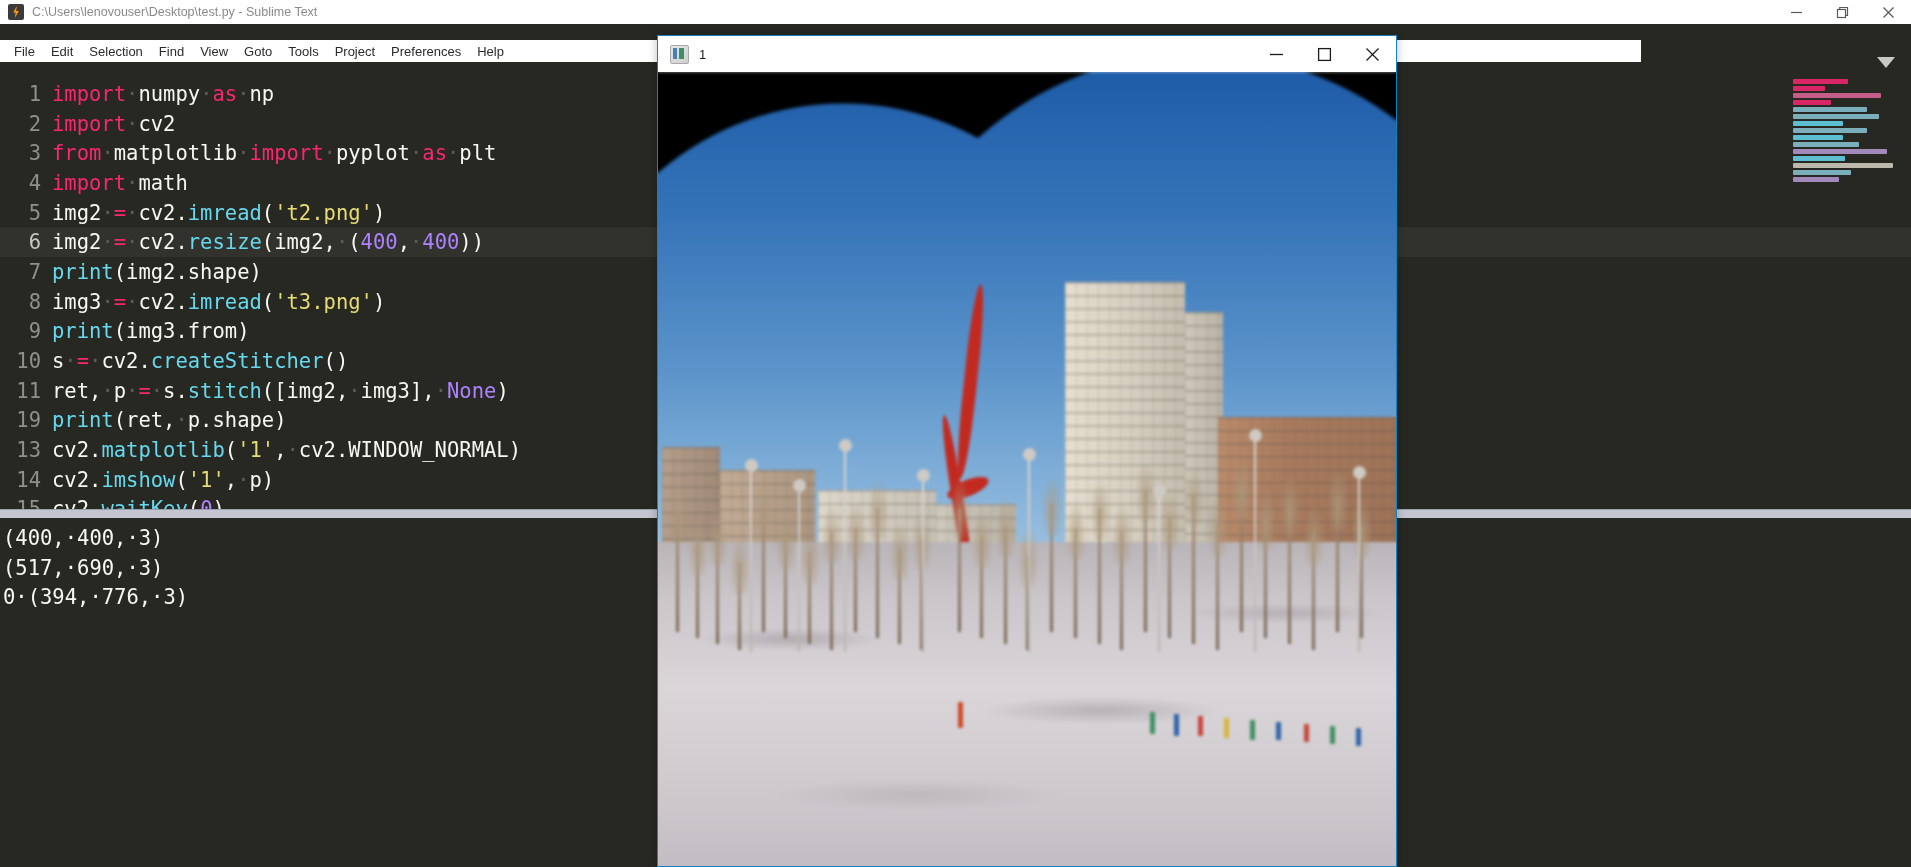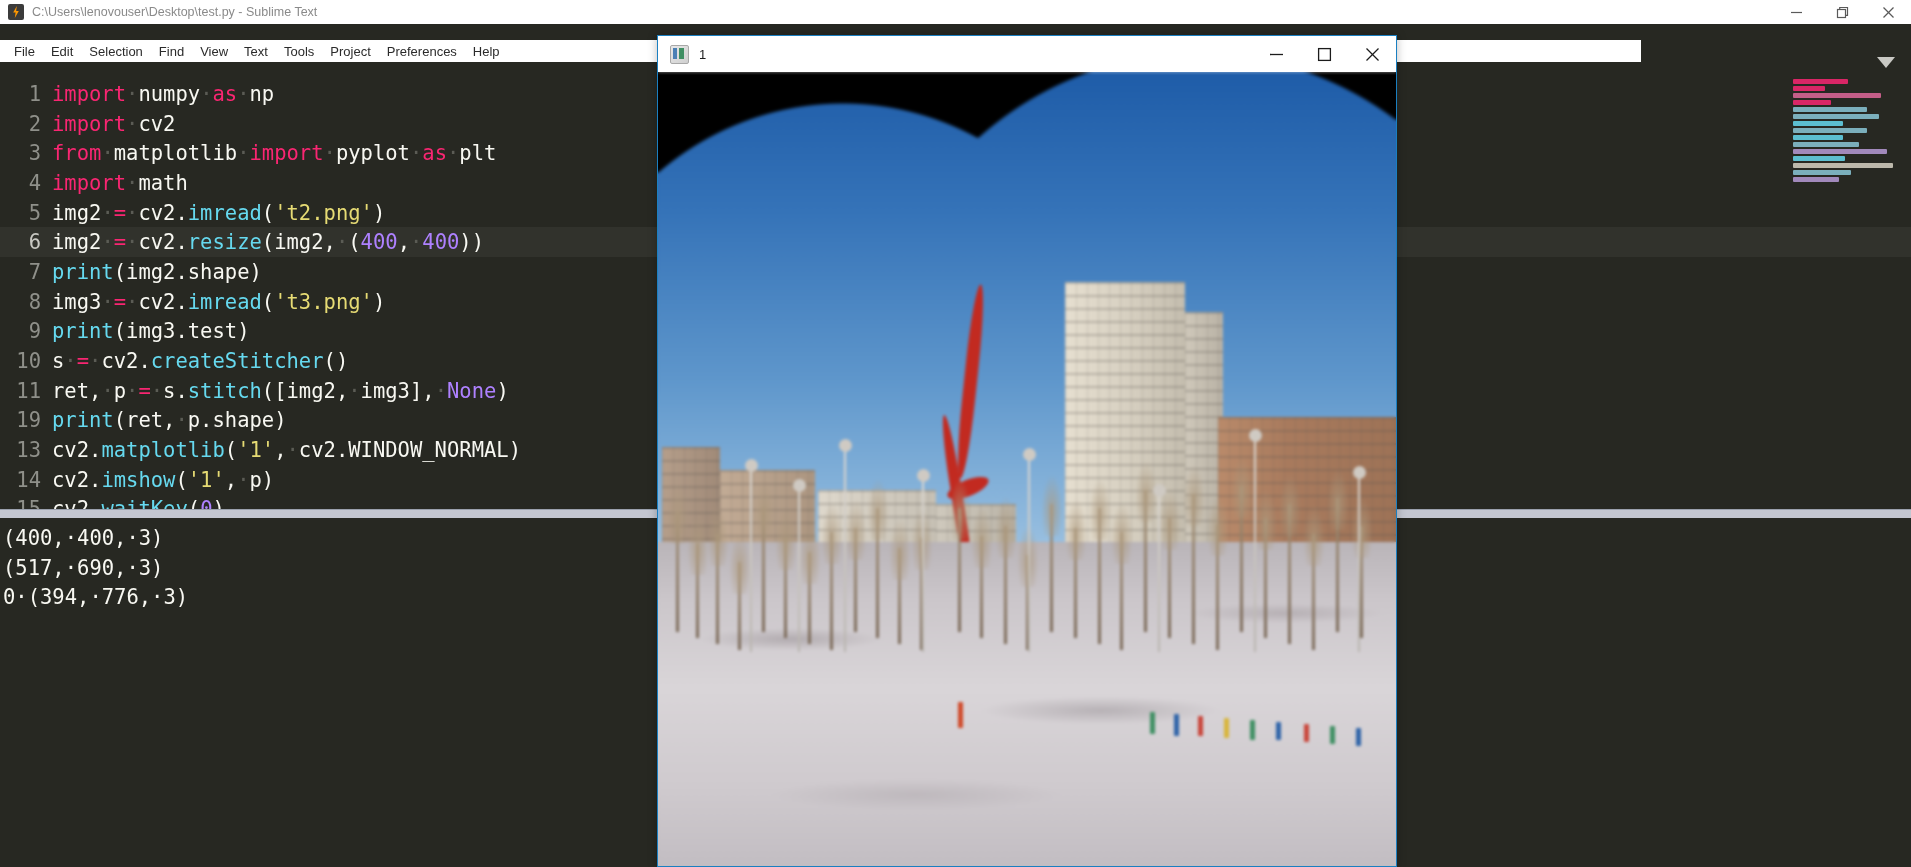--- a/index.html
+++ b/index.html
@@ -503,21 +503,21 @@
         </div>
       </div>
     </div>
 
     <div class="st-menubar">
       <div class="st-menu-item">File</div>
       <div class="st-menu-item">Edit</div>
       <div class="st-menu-item">Selection</div>
       <div class="st-menu-item">Find</div>
       <div class="st-menu-item">View</div>
-      <div class="st-menu-item">Text</div>
+      <div class="st-menu-item">Goto</div>
       <div class="st-menu-item">Tools</div>
       <div class="st-menu-item">Project</div>
       <div class="st-menu-item">Preferences</div>
       <div class="st-menu-item">Help</div>
     </div>
 
     <div class="st-tabbar-rightarrow">
       <div class="st-caret-down"></div>
     </div>
 
@@ -525,21 +525,21 @@
 
       <div class="code-area" id="code-area">
           <div class="code-line"><div class="gutter">1</div><div class="code-text"><span class="tk-kw">import</span><span class="tk-dot">·</span><span class="tk-pl">numpy</span><span class="tk-dot">·</span><span class="tk-kw">as</span><span class="tk-dot">·</span><span class="tk-pl">np</span></div></div>
           <div class="code-line"><div class="gutter">2</div><div class="code-text"><span class="tk-kw">import</span><span class="tk-dot">·</span><span class="tk-pl">cv2</span></div></div>
           <div class="code-line"><div class="gutter">3</div><div class="code-text"><span class="tk-kw">from</span><span class="tk-dot">·</span><span class="tk-pl">matplotlib</span><span class="tk-dot">·</span><span class="tk-kw">import</span><span class="tk-dot">·</span><span class="tk-pl">pyplot</span><span class="tk-dot">·</span><span class="tk-kw">as</span><span class="tk-dot">·</span><span class="tk-pl">plt</span></div></div>
           <div class="code-line"><div class="gutter">4</div><div class="code-text"><span class="tk-kw">import</span><span class="tk-dot">·</span><span class="tk-pl">math</span></div></div>
           <div class="code-line"><div class="gutter">5</div><div class="code-text"><span class="tk-pl">img2</span><span class="tk-dot">·</span><span class="tk-op">=</span><span class="tk-dot">·</span><span class="tk-pl">cv2.</span><span class="tk-fn">imread</span><span class="tk-pl">(</span><span class="tk-str">'t2.png'</span><span class="tk-pl">)</span></div></div>
           <div class="code-line active"><div class="gutter">6</div><div class="code-text"><span class="tk-pl">img2</span><span class="tk-dot">·</span><span class="tk-op">=</span><span class="tk-dot">·</span><span class="tk-pl">cv2.</span><span class="tk-fn">resize</span><span class="tk-pl">(img2,</span><span class="tk-dot">·</span><span class="tk-pl">(</span><span class="tk-num">400</span><span class="tk-pl">,</span><span class="tk-dot">·</span><span class="tk-num">400</span><span class="tk-pl">))</span></div></div>
           <div class="code-line"><div class="gutter">7</div><div class="code-text"><span class="tk-fn">print</span><span class="tk-pl">(img2.shape)</span></div></div>
           <div class="code-line"><div class="gutter">8</div><div class="code-text"><span class="tk-pl">img3</span><span class="tk-dot">·</span><span class="tk-op">=</span><span class="tk-dot">·</span><span class="tk-pl">cv2.</span><span class="tk-fn">imread</span><span class="tk-pl">(</span><span class="tk-str">'t3.png'</span><span class="tk-pl">)</span></div></div>
-          <div class="code-line"><div class="gutter">9</div><div class="code-text"><span class="tk-fn">print</span><span class="tk-pl">(img3.test)</span></div></div>
+          <div class="code-line"><div class="gutter">9</div><div class="code-text"><span class="tk-fn">print</span><span class="tk-pl">(img3.from)</span></div></div>
           <div class="code-line"><div class="gutter">10</div><div class="code-text"><span class="tk-pl">s</span><span class="tk-dot">·</span><span class="tk-op">=</span><span class="tk-dot">·</span><span class="tk-pl">cv2.</span><span class="tk-fn">createStitcher</span><span class="tk-pl">()</span></div></div>
           <div class="code-line"><div class="gutter">11</div><div class="code-text"><span class="tk-pl">ret,</span><span class="tk-dot">·</span><span class="tk-pl">p</span><span class="tk-dot">·</span><span class="tk-op">=</span><span class="tk-dot">·</span><span class="tk-pl">s.</span><span class="tk-fn">stitch</span><span class="tk-pl">([img2,</span><span class="tk-dot">·</span><span class="tk-pl">img3],</span><span class="tk-dot">·</span><span class="tk-num">None</span><span class="tk-pl">)</span></div></div>
           <div class="code-line"><div class="gutter">19</div><div class="code-text"><span class="tk-fn">print</span><span class="tk-pl">(ret,</span><span class="tk-dot">·</span><span class="tk-pl">p.shape)</span></div></div>
           <div class="code-line"><div class="gutter">13</div><div class="code-text"><span class="tk-pl">cv2.</span><span class="tk-fn">matplotlib</span><span class="tk-pl">(</span><span class="tk-str">'1'</span><span class="tk-pl">,</span><span class="tk-dot">·</span><span class="tk-pl">cv2.WINDOW_NORMAL)</span></div></div>
           <div class="code-line"><div class="gutter">14</div><div class="code-text"><span class="tk-pl">cv2.</span><span class="tk-fn">imshow</span><span class="tk-pl">(</span><span class="tk-str">'1'</span><span class="tk-pl">,</span><span class="tk-dot">·</span><span class="tk-pl">p)</span></div></div>
           <div class="code-line"><div class="gutter">15</div><div class="code-text"><span class="tk-pl">cv2.</span><span class="tk-fn">waitKey</span><span class="tk-pl">(</span><span class="tk-num">0</span><span class="tk-pl">)</span></div></div>
         </div>
 
       <div class="minimap">
         <div class="mm-row" style="width:55px;background:#f92672;"></div>

